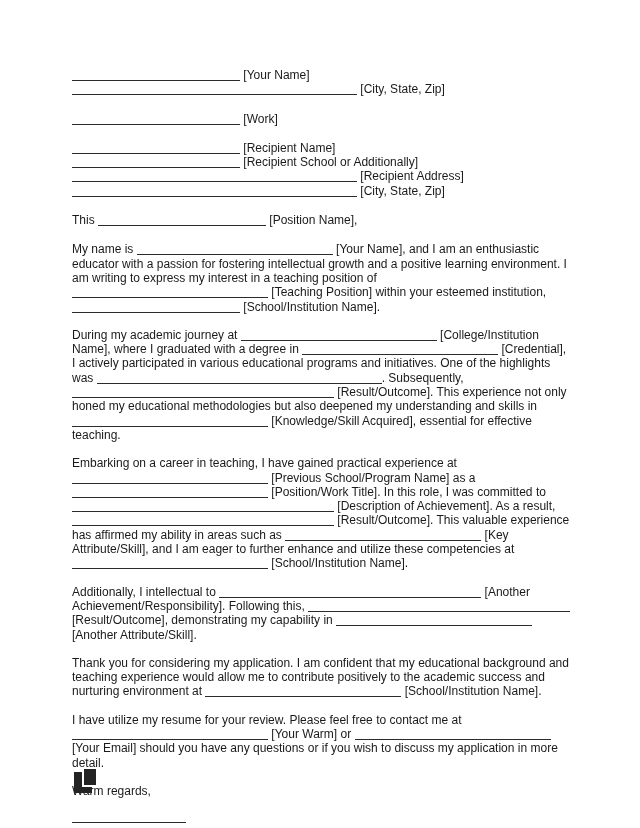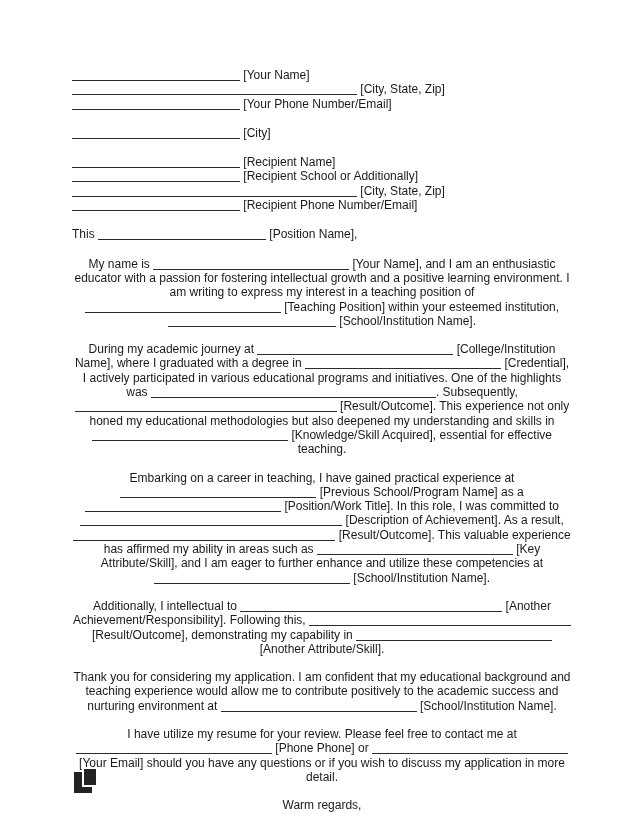--- a/index.html
+++ b/index.html
@@ -32,21 +32,21 @@
     font-size: 12px;
     line-height: 14.3px;
     color: #1a1a1a;
   }
   .block { margin: 0 0 0 0; }
   .spacer-sm { height: 14px; }
   .spacer-md { height: 15px; }
   .line-row { white-space: nowrap; }
   p.para {
     margin: 0;
-    text-align: center;
+    text-align: left;
   }
   
   .blank {
     display: inline-block;
     border-bottom: 1.15px solid #2b2b2b;
     vertical-align: -2px;
     height: 9px;
   }
   .b-xl   { width: 168px; }
   .b-xxl  { width: 196px; }
@@ -95,53 +95,49 @@
 
     <div class="block">
       <div class="line-row">
         <span class="blank b-xl"></span>
         <span>[Your Name]</span>
       </div>
       <div class="line-row">
         <span class="blank b-max"></span>
         <span>[City, State, Zip]</span>
       </div>
-      <div class="line-row">
-        <span class="blank b-xl"></span>
-        <span>[Your Phone Number/Email]</span>
-      </div>
     </div>
 
     <div class="spacer-md"></div>
 
     <div class="block">
       <div class="line-row">
         <span class="blank b-xl"></span>
-        <span>[City]</span>
+        <span>[Work]</span>
       </div>
     </div>
 
     <div class="spacer-md"></div>
 
     <div class="block">
       <div class="line-row">
         <span class="blank b-xl"></span>
         <span>[Recipient Name]</span>
       </div>
       <div class="line-row">
         <span class="blank b-xl"></span>
         <span>[Recipient School or Additionally]</span>
       </div>
       <div class="line-row">
         <span class="blank b-max"></span>
-        <span>[City, State, Zip]</span>
+        <span>[Recipient Address]</span>
       </div>
       <div class="line-row">
-        <span class="blank b-xl"></span>
-        <span>[Recipient Phone Number/Email]</span>
+        <span class="blank b-max"></span>
+        <span>[City, State, Zip]</span>
       </div>
     </div>
 
     <div class="spacer-md"></div>
 
     <div class="block">
       <div class="line-row">
         <span>This</span>
         <span class="blank b-xl"></span>
         <span>[Position Name],</span>
@@ -163,21 +159,21 @@
     <div class="spacer-sm"></div>
 
     <p class="para"><span>Additionally, I intellectual to</span> <span class="blank b-huge"></span> <span>[Another Achievement/Responsibility]. Following this,</span> <span class="blank b-huge"></span> <span>[Result/Outcome], demonstrating my capability in</span> <span class="blank b-xxl"></span> <span>[Another Attribute/Skill].</span></p>
 
     <div class="spacer-sm"></div>
 
     <p class="para"><span>Thank you for considering my application. I am confident that my educational background and teaching experience would allow me to contribute positively to the academic success and nurturing environment at</span> <span class="blank b-xxl"></span> <span>[School/Institution Name].</span></p>
 
     <div class="spacer-sm"></div>
 
-    <p class="para"><span>I have utilize my resume for your review. Please feel free to contact me at</span> <span class="blank b-xxl"></span> <span>[Phone Phone] or</span> <span class="blank b-xxl"></span> <span>[Your Email] should you have any questions or if you wish to discuss my application in more detail.</span></p>
+    <p class="para"><span>I have utilize my resume for your review. Please feel free to contact me at</span> <span class="blank b-xxl"></span> <span>[Your Warm] or</span> <span class="blank b-xxl"></span> <span>[Your Email] should you have any questions or if you wish to discuss my application in more detail.</span></p>
 
     <div class="spacer-sm"></div>
 
     <p class="para">Warm regards,</p>
 
     <div class="sig-wrap">
       <span class="sig-line"></span>
     </div>
 
   </div>

